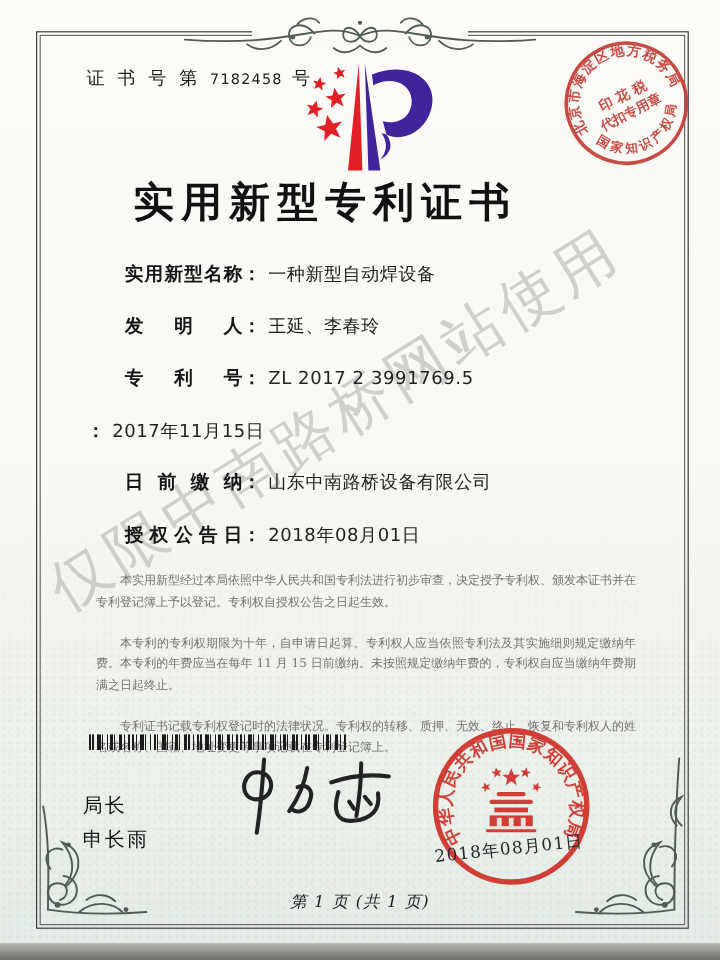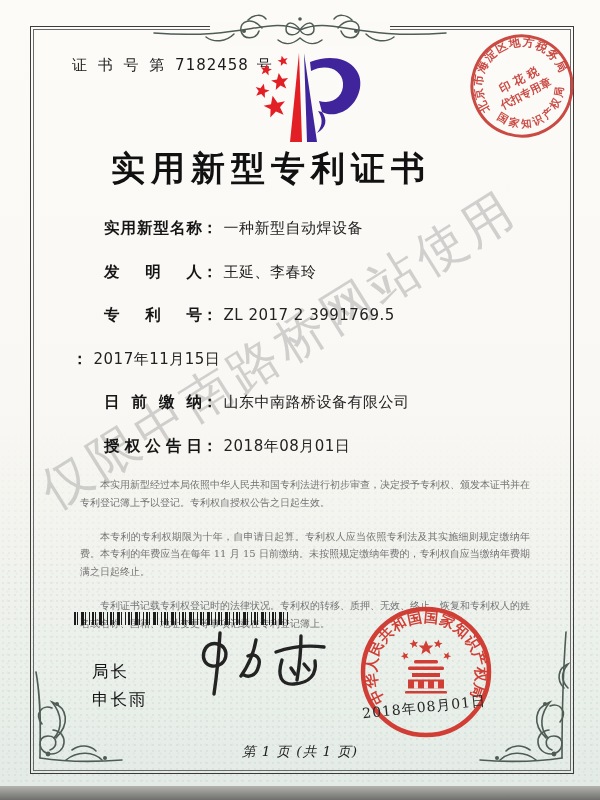--- a/index.html
+++ b/index.html
@@ -20,21 +20,21 @@
   .frame{position:absolute;left:30px;top:26px;width:542px;height:746px;
          border:1.7px solid #3c3c3c;z-index:2;}
   .frame-inner{position:absolute;left:2px;top:2px;right:2px;bottom:2px;border:1px solid #6a6a6a;}
   
   .watermark{position:absolute;left:46px;top:462px;z-index:1;white-space:nowrap;
          transform:rotate(-32deg);transform-origin:left center;
          font-family:"DejaVu Sans","Liberation Sans",sans-serif;
          font-size:50px;letter-spacing:5px;color:rgba(150,150,150,.42);font-weight:400;}
   
   .certno{position:absolute;left:72px;top:56px;z-index:3;font-size:15px;letter-spacing:3px;color:#1b1b1b;}
-  .certno .num{font-family:"DejaVu Sans","Liberation Sans",sans-serif;font-size:15px;letter-spacing:1px;}
+  .certno .num{font-family:"DejaVu Sans","Liberation Sans",sans-serif;font-size:12px;letter-spacing:1px;}
   .logo{position:absolute;left:238px;top:50px;z-index:3;}
   .title{position:absolute;left:0;top:146px;width:542px;text-align:center;z-index:3;
          font-size:34px;font-weight:700;letter-spacing:6px;color:#111;}
   
   .fields{position:absolute;left:72px;top:218px;width:480px;z-index:3;}
   .frow{height:43.5px;display:flex;align-items:flex-start;}
   .flabel{display:inline-block;width:98px;font-weight:700;font-size:15.5px;color:#151515;
           text-align:justify;text-align-last:justify;margin-left:32px;}
   .fcolon{font-weight:700;font-size:15.5px;margin:0 6px 0 0;color:#151515;}
   .fval{font-family:"DejaVu Sans","Liberation Sans",sans-serif;font-size:15px;
@@ -42,21 +42,21 @@
   
   .paras{position:absolute;left:64px;top:460px;width:482px;z-index:3;}
   .paras p{margin:16px;text-indent:2em;font-size:10px;line-height:17.8px;
         text-align:justify;color:#737373;}
   
   .barcode{position:absolute;left:74px;top:612px;width:216px;height:13px;z-index:3;
         background:repeating-linear-gradient(90deg,#1c1c1c 0 2px,transparent 2px 3px,
           #1c1c1c 3px 4px,transparent 4px 7px,#1c1c1c 7px 10px,transparent 10px 11px,
           #1c1c1c 11px 12px,transparent 12px 15px,#1c1c1c 15px 16px,transparent 16px 18px);}
   
-  .signer{position:absolute;left:92px;top:658px;z-index:3;
+  .signer{position:absolute;left:69px;top:658px;z-index:3;
         font-family:"DejaVu Sans","Liberation Sans",sans-serif;
         font-size:16.5px;letter-spacing:2px;line-height:28px;color:#141414;}
   .signature{position:absolute;left:188px;top:628px;z-index:4;}
   
   .seal{position:absolute;left:358px;top:604px;z-index:4;opacity:.93;}
   .sealdate{position:absolute;left:362px;top:698px;width:140px;z-index:5;
         font-size:14px;letter-spacing:1px;color:#262626;transform:rotate(-6deg);}
   .taxstamp{position:absolute;left:467px;top:31px;z-index:4;transform:rotate(-27deg);opacity:.92;}
   
   .footer{position:absolute;left:0;top:743px;width:600px;text-align:center;z-index:3;

